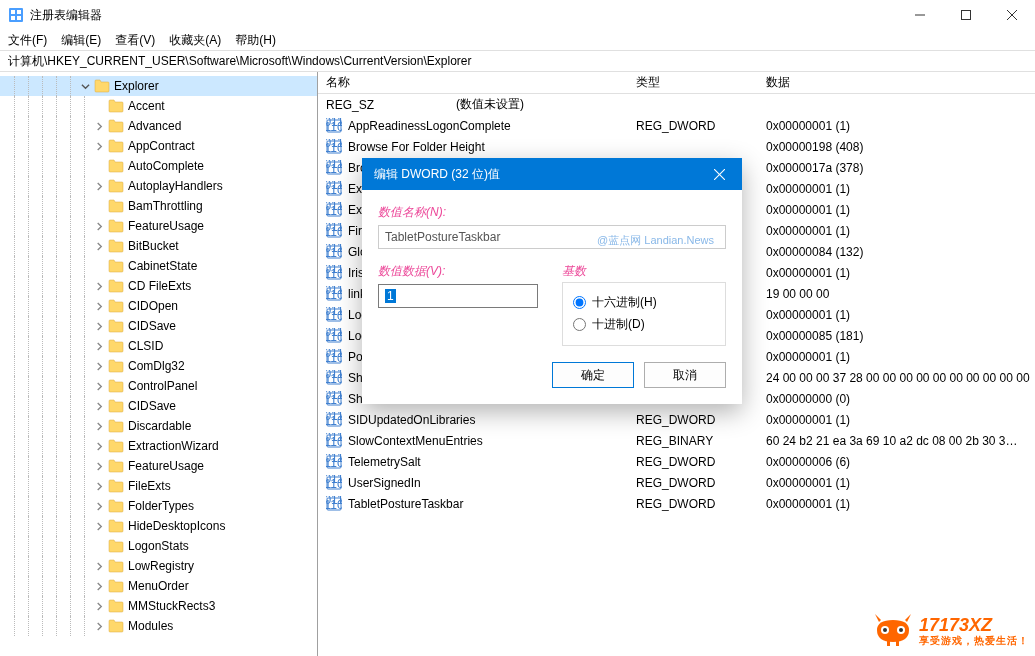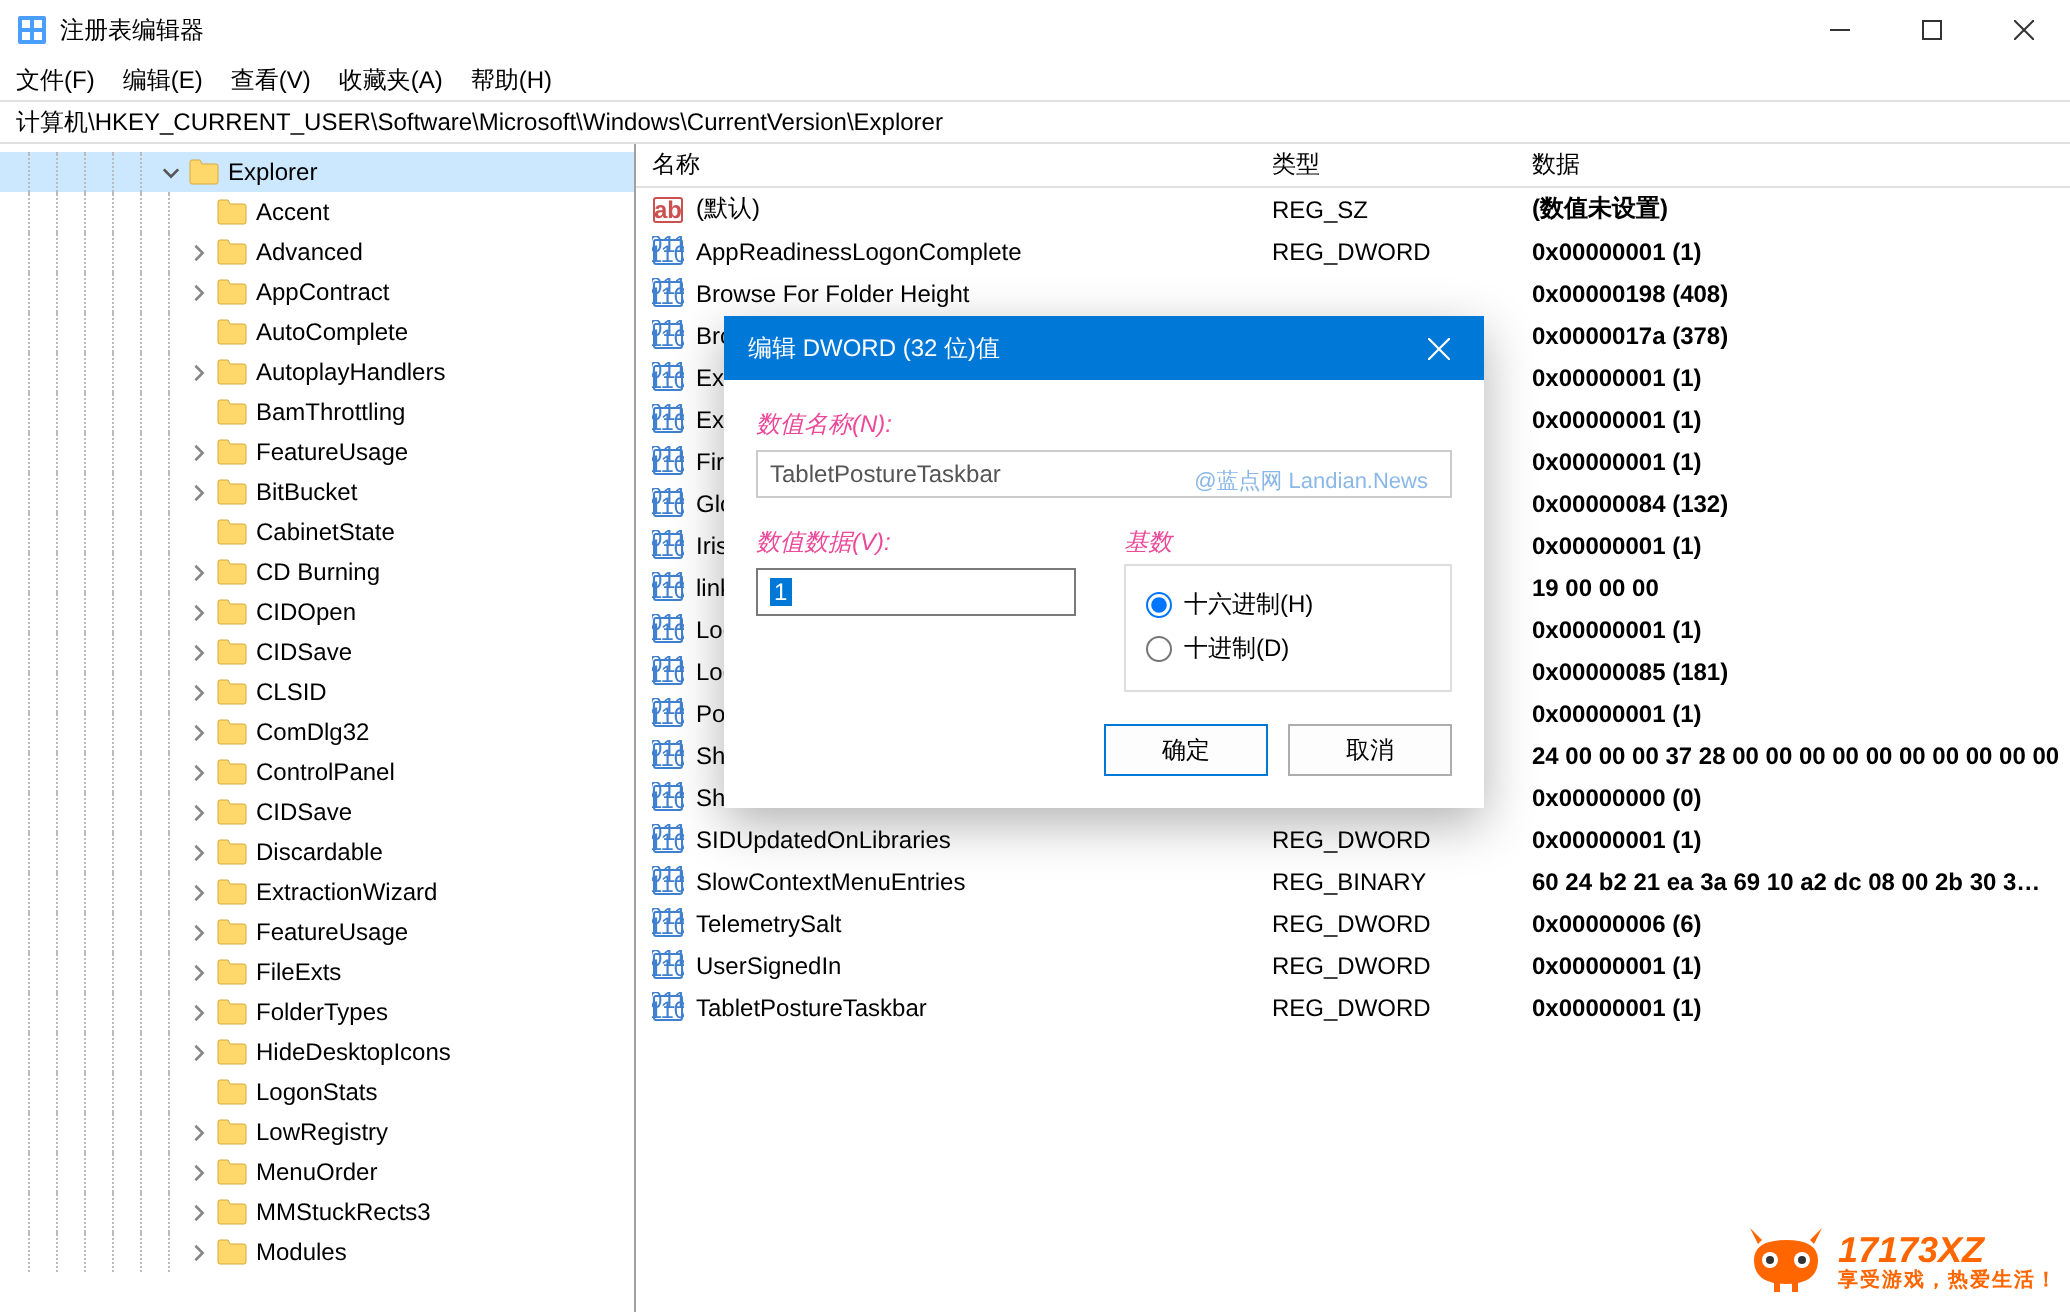--- a/index.html
+++ b/index.html
@@ -29,21 +29,21 @@
 .val-header { display: flex; height: 22px; align-items: center; border-bottom: 1px solid #e0e0e0; }
 .val-header > div { padding-left: 8px; color: #000; }
 .col-name { width: 310px; }
 .col-type { width: 130px; }
 .col-data { flex: 1; }
 
 .val-rows { }
 .val-row { display: flex; height: 21px; align-items: center; }
 .val-row .col-name { display: flex; align-items: center; padding-left: 8px; }
 .val-row .col-type { padding-left: 8px; }
-.val-row .col-data { padding-left: 8px; white-space: nowrap; overflow: hidden; font-weight: bold; }
+.val-row .col-data { padding-left: 8px; white-space: nowrap; overflow: hidden; }
 .val-icon { width: 16px; height: 16px; margin-right: 6px; flex-shrink: 0; }
 
 .dialog { position: absolute; left: 362px; top: 158px; width: 380px; background: #fff; box-shadow: 0 8px 24px rgba(0,0,0,0.3); z-index: 10; }
 .dlg-title { height: 32px; background: #0078d7; color: #fff; display: flex; align-items: center; padding-left: 12px; font-size: 12px; }
 .dlg-close { width: 46px; height: 32px; display: flex; align-items: center; justify-content: center; color: #fff; cursor: pointer; }
 .dlg-body { padding: 14px 16px 16px 16px; }
 .dlg-label { color: #ec4899; margin-bottom: 4px; font-style: italic; }
 .dlg-input { width: 100%; height: 24px; border: 1px solid #ccc; padding: 0 6px; margin-bottom: 14px; }
 .dlg-input.readonly { background: #fff; color: #555; }
 .dlg-row2 { display: flex; gap: 20px; }
@@ -295,21 +295,21 @@
           <span style="position:absolute;left:76px;top:0;bottom:0;border-left:1px dotted #bbb"></span>
         </span>
         <span class="expander">
           <svg width="9" height="9" viewBox="0 0 10 10">
             <path d="M3 1 L7 5 L3 9" fill="none" stroke="#888" stroke-width="1.5"></path>
           </svg>
         </span>
         <svg class="folder-icon" viewBox="0 0 16 14">
           <path class="folder-svg" d="M1 3 L1 12 Q1 13 2 13 L14 13 Q15 13 15 12 L15 4 Q15 3 14 3 L7 3 L6 1 L2 1 Q1 1 1 2 Z"></path>
         </svg>
-        <span>CD Burning</span>
+        <span>CD FileExts</span>
       </div>
       <div class="tree-row">
         <span style="display:inline-block;width:84px;position:relative;height:100%">
           <span style="position:absolute;left:6px;top:0;bottom:0;border-left:1px dotted #bbb"></span>
           <span style="position:absolute;left:20px;top:0;bottom:0;border-left:1px dotted #bbb"></span>
           <span style="position:absolute;left:34px;top:0;bottom:0;border-left:1px dotted #bbb"></span>
           <span style="position:absolute;left:48px;top:0;bottom:0;border-left:1px dotted #bbb"></span>
           <span style="position:absolute;left:62px;top:0;bottom:0;border-left:1px dotted #bbb"></span>
           <span style="position:absolute;left:76px;top:0;bottom:0;border-left:1px dotted #bbb"></span>
         </span>
@@ -625,27 +625,20 @@
       </div>
     </div>
   <div class="values-pane">
     <div class="val-header">
       <div class="col-name">名称</div>
       <div class="col-type">类型</div>
       <div class="col-data">数据</div>
     </div>
     <div class="val-rows" id="val-rows">
         <div class="val-row">
-          <div class="col-name">
-            <svg class="val-icon" viewBox="0 0 16 16">
-              <rect x="1" y="2" width="14" height="12" rx="1" fill="#fff" stroke="#cc5050"></rect>
-              <text x="8" y="12" font-size="8" text-anchor="middle" fill="#cc5050" font-weight="bold">ab</text>
-            </svg>
-            <span>(默认)</span>
-          </div>
           <div class="col-type">REG_SZ</div>
           <div class="col-data">(数值未设置)</div>
         </div>
         <div class="val-row">
           <div class="col-name">
             <svg class="val-icon" viewBox="0 0 16 16">
               <rect x="1" y="2" width="14" height="12" rx="1" fill="#fff" stroke="#4080d0"></rect>
               <text x="8" y="8" font-size="5" text-anchor="middle" fill="#4080d0">011</text>
               <text x="8" y="13" font-size="5" text-anchor="middle" fill="#4080d0">110</text>
             </svg>

